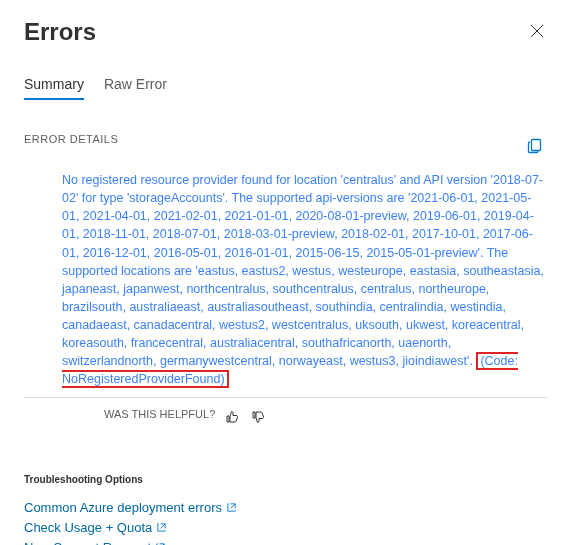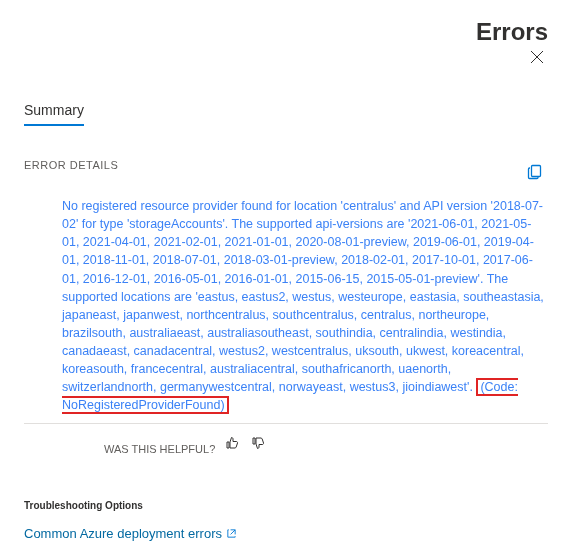--- a/index.html
+++ b/index.html
@@ -9,21 +9,20 @@
       color: #323130;
       width: 572px;
       height: 545px;
       padding: 18px 24px;
       overflow: hidden;
     }
     .header {
       display: flex;
       justify-content: space-between;
       align-items: flex-end;
-      flex-direction: column;
     }
     .page-title {
       font-size: 24px;
       font-weight: 600;
       color: #323130;
     }
     .close-btn {
       cursor: pointer;
       padding: 4px;
       font-size: 16px;
@@ -83,21 +82,21 @@
     }
     .code-highlight {
       border: 2px solid #e02424;
       padding: 0 2px;
       display: inline;
     }
     .helpful {
       margin-top: 10px;
       padding-left: 80px;
       display: flex;
-      align-items: flex-end;
+      align-items: flex-start;
       gap: 8px;
       font-size: 11px;
       color: #605e5c;
     }
     .thumb-btn {
       background: none;
       border: none;
       cursor: pointer;
       color: #323130;
       padding: 2px;
@@ -133,20 +132,21 @@
   <h1 class="page-title">Errors</h1>
   <button class="close-btn">
     <svg width="14" height="14" viewBox="0 0 14 14">
         <path d="M1 1 L13 13 M13 1 L1 13" stroke="#323130" stroke-width="1" fill="none"></path>
       </svg>
   </button>
 </div>
 
 <div class="tabs">
   <div class="tab active">Summary</div>
+  <div class="tab">Raw Error</div>
 </div>
 
 <div class="section-header">
   <div class="section-label">ERROR DETAILS</div>
   <button class="copy-btn">
     <svg width="16" height="16" viewBox="0 0 16 16" fill="none">
       <rect x="4.5" y="1.5" width="9" height="11" rx="1" stroke="#0078d4" stroke-width="1.3"></rect>
       <path d="M3 4 H2.5 C2 4 1.5 4.5 1.5 5 V13.5 C1.5 14 2 14.5 2.5 14.5 H10 C10.5 14.5 11 14 11 13.5 V13" stroke="#0078d4" stroke-width="1.3"></path>
     </svg>
   </button>

